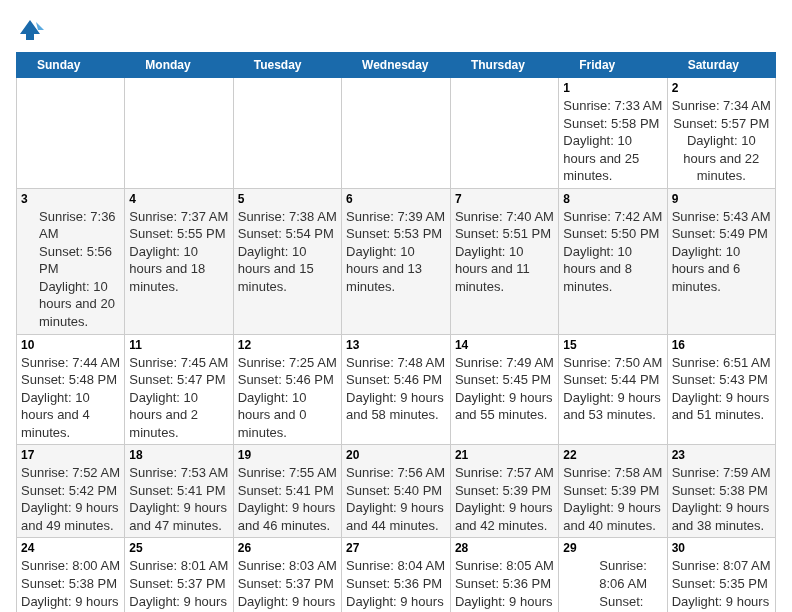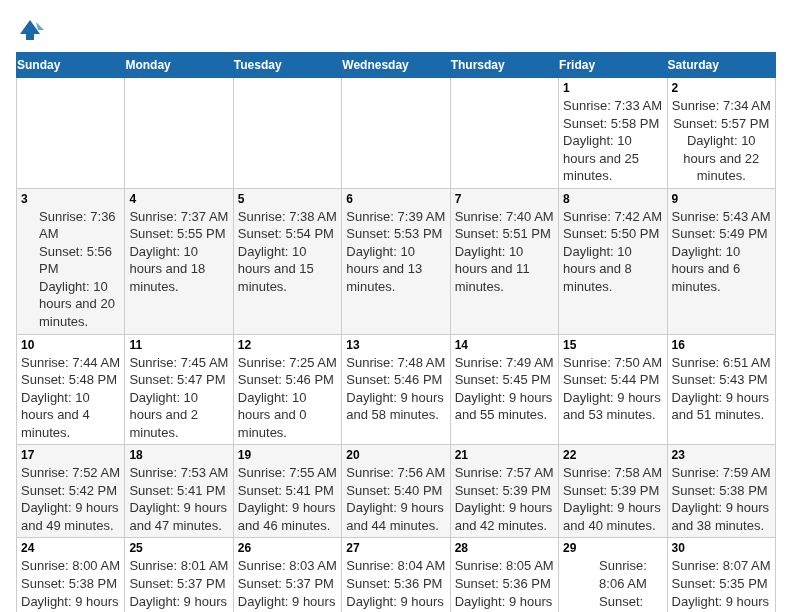--- a/index.html
+++ b/index.html
@@ -45,21 +45,21 @@
       color: #555;
     }
     table {
       width: 100%;
       border-collapse: collapse;
       font-size: 11px;
     }
     thead tr th {
       background: #1a6aab;
       color: #fff;
-      padding: 5px 0;
+      padding: 5px 20px;
       text-align: left;
       font-size: 12px;
       font-weight: bold;
       border: 1px solid #1a6aab;
       margin-left: 48px;
     }
     tbody tr td {
       border: 1px solid #ccc;
       vertical-align: top;
       padding: 3px 4px;

